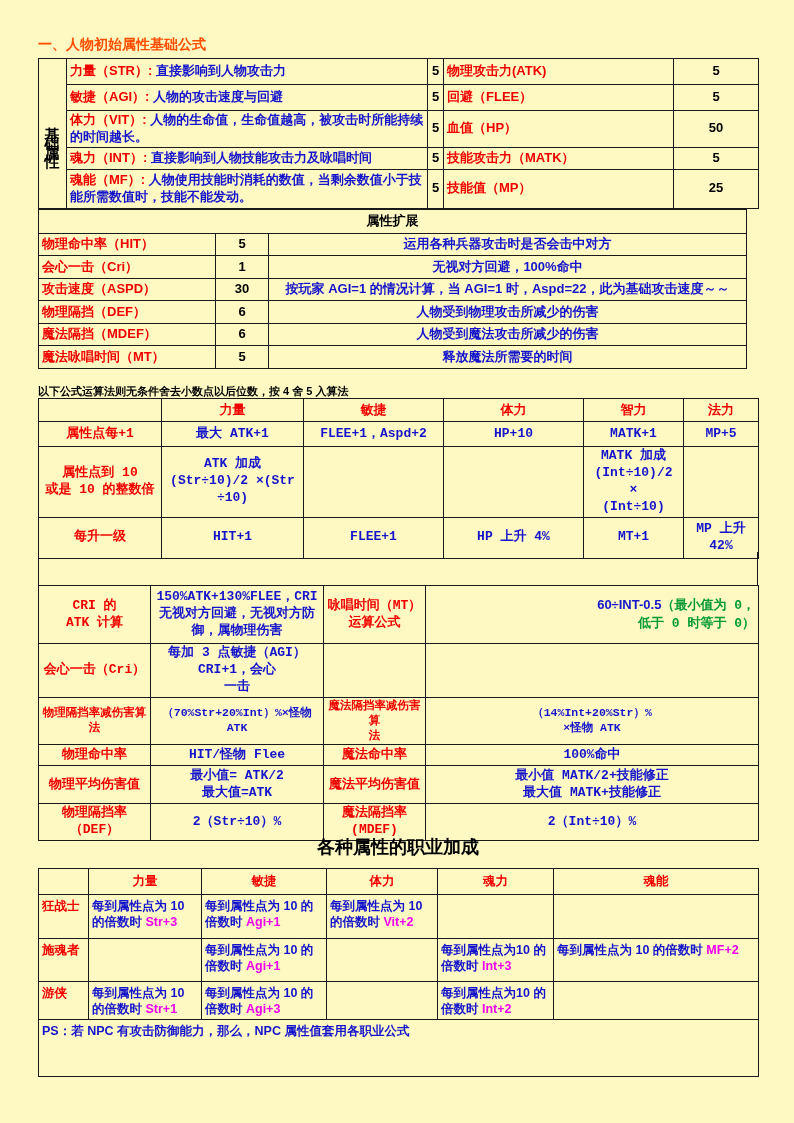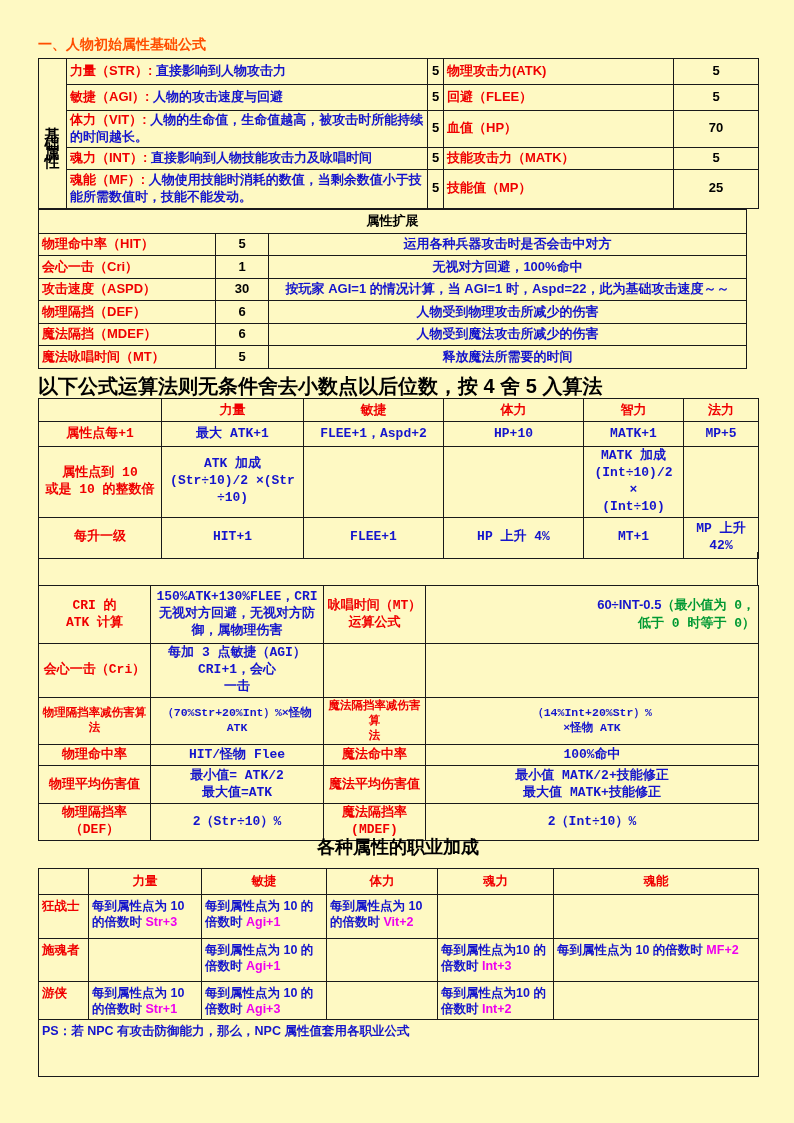--- a/index.html
+++ b/index.html
@@ -15,21 +15,21 @@
   .c { text-align:center; }
   .l { text-align:right; }
   .top { vertical-align:top; padding-top:3px; }
   .pre { white-space:pre-line;font-family:Liberation Mono, monospace; }
   .sm { font-size:11.5px; }
   .title { position:absolute; left:38px; top:36px; font-size:14px; color:#ff4e00; }
   .tA { position:absolute; left:38px; top:58px; width:720px; }
   .vh { padding:0; }
   .vtxt { writing-mode:vertical-rl; text-orientation:upright; margin:0 auto; font-size:15px; letter-spacing:9px; line-height:1; }
   .tB { position:absolute; left:38px; top:209px; width:708px; }
-  .note { position:absolute; left:38px; top:373px; font-size:20px; }
+  .note { position:absolute; left:38px; top:384px; font-size:11px; }
   .tC1 { position:absolute; left:38px; top:398px; width:720px; }
   .gap { position:absolute; left:38px; top:552px; width:720px; height:33px; border-left:1px solid #1a1a1a; border-right:1px solid #1a1a1a; }
   .tC2 { position:absolute; left:38px; top:585px; width:720px;border-radius:23px; }
   .h2 { position:absolute; left:38px; top:835px; width:720px; text-align:center; font-size:18px; }
   .tD { position:absolute; left:38px; top:868px; width:720px; }
   .tD td { font-size:12.5px; }
 </style>
 </head>
 <body>
 
@@ -58,21 +58,21 @@
     <tr style="height:26px">
       <td><span class="red">敏捷（AGI）:</span> <span class="blue">人物的攻击速度与回避</span></td>
       <td class="c">5</td>
       <td class="red">回避（FLEE）</td>
       <td class="c">5</td>
     </tr>
     <tr style="height:36px">
       <td><span class="red">体力（VIT）:</span> <span class="blue">人物的生命值，生命值越高，被攻击时所能持续的时间越长。</span></td>
       <td class="c">5</td>
       <td class="red">血值（HP）</td>
-      <td class="c">70</td>
+      <td class="c">50</td>
     </tr>
     <tr style="height:22px">
       <td><span class="red">魂力（INT）:</span> <span class="blue">直接影响到人物技能攻击力及咏唱时间</span></td>
       <td class="c">5</td>
       <td class="red">技能攻击力（MATK）</td>
       <td class="c">5</td>
     </tr>
     <tr style="height:39px">
       <td><span class="red">魂能（MF）:</span> <span class="blue">人物使用技能时消耗的数值，当剩余数值小于技能所需数值时，技能不能发动。</span></td>
       <td class="c">5</td>

